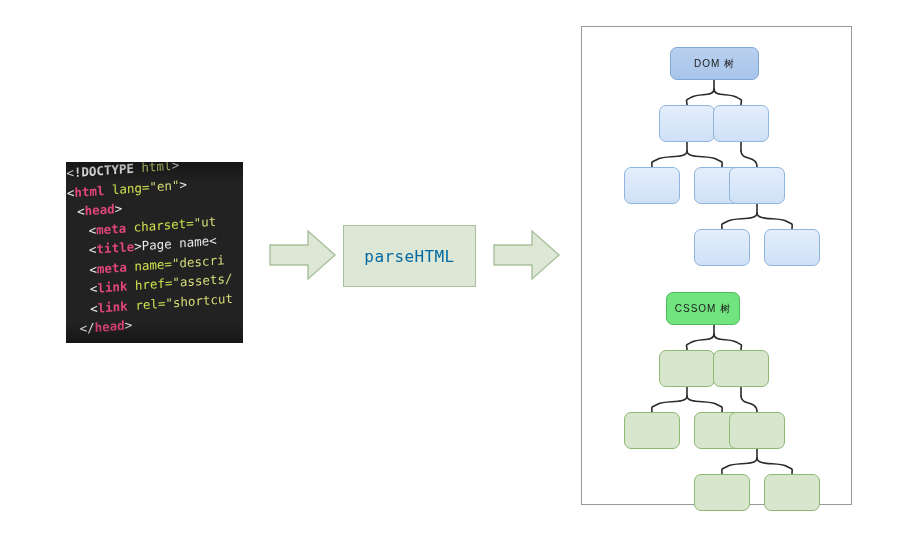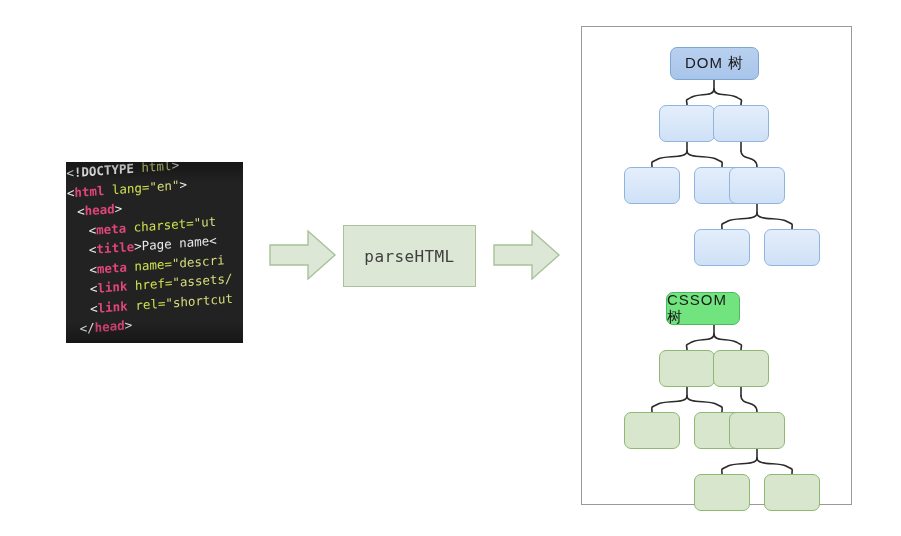--- a/index.html
+++ b/index.html
@@ -74,21 +74,21 @@
     top: 225px;
     width: 131px;
     height: 60px;
     background: #dde7d6;
     border: 1px solid #a8c19a;
     display: flex;
     align-items: center;
     justify-content: center;
     font-family: "DejaVu Sans Mono", monospace;
     font-size: 16px;
-    color: #404040;
+    color: #0369a1;
     letter-spacing: .4px;
   }
 
   
   #tree-panel {
     position: absolute;
     left: 581px;
     top: 26px;
     width: 271px;
     height: 479px;
@@ -105,21 +105,21 @@
   }
   .tree svg { position: absolute; left: 0; top: 0; }
 
   .node {
     position: absolute;
     box-sizing: border-box;
     border-radius: 7px;
     display: flex;
     align-items: center;
     justify-content: center;
-    font-size: 15px;
+    font-size: 10px;
     color: #1b1b1b;
     letter-spacing: 1px;
   }
 
   
   .node.blue {
     background: linear-gradient(to bottom, #e4eefb 0%, #cfe1f7 100%);
     border: 1px solid #8fb4dd;
   }
   .node.blue.root {

